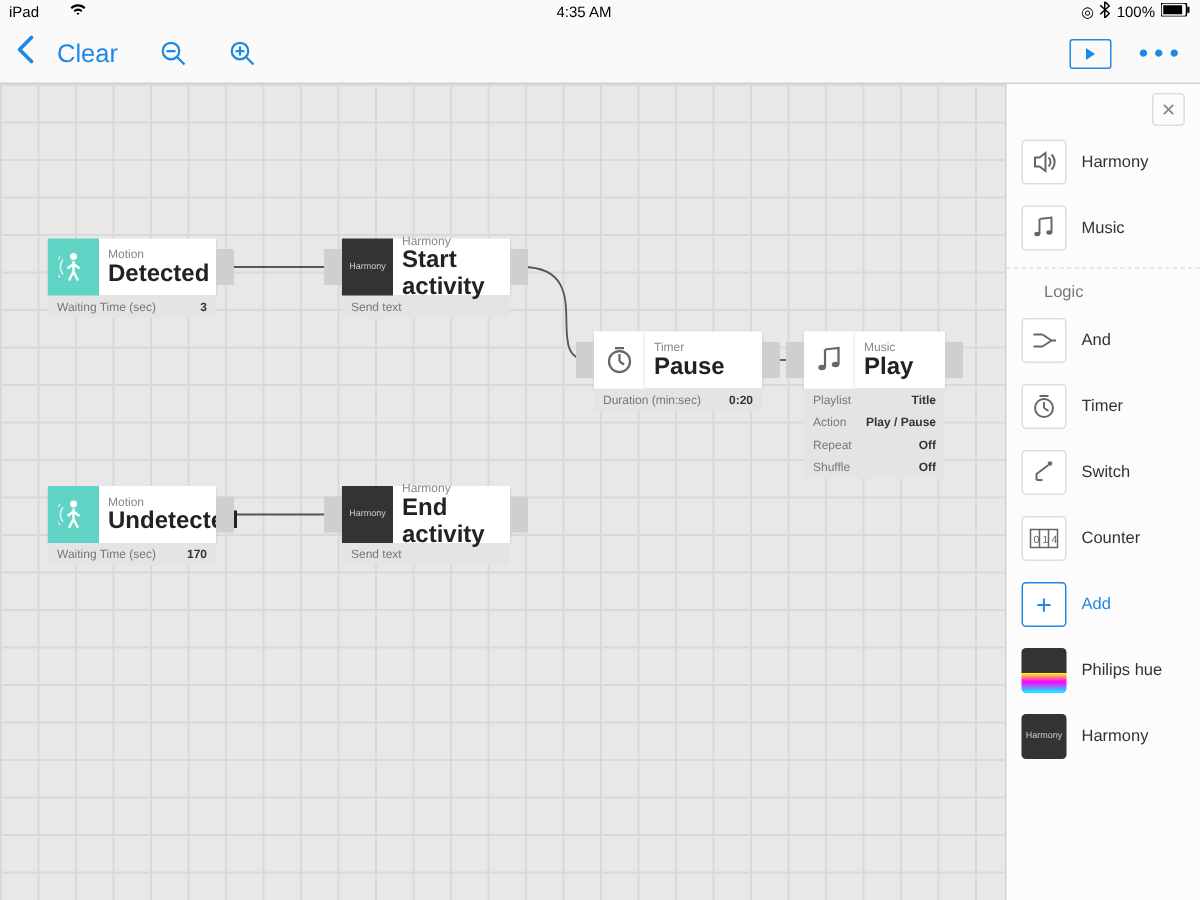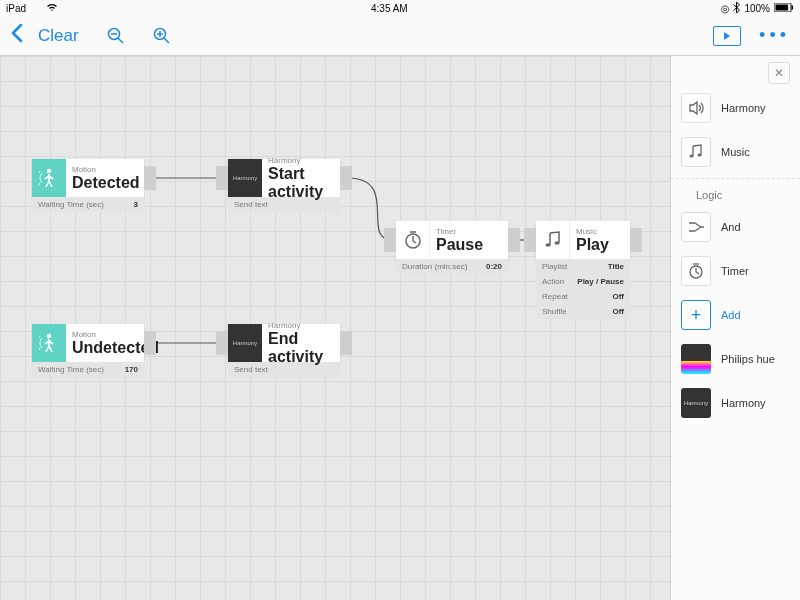--- a/index.html
+++ b/index.html
@@ -364,20 +364,42 @@
       <div class="sb-icon">
           <svg width="18" height="18" viewBox="0 0 18 18">
             <circle cx="9" cy="10" r="6" stroke="#666" stroke-width="1.3" fill="none"></circle>
             <line x1="9" y1="10" x2="9" y2="6" stroke="#666" stroke-width="1.3"></line>
             <line x1="9" y1="10" x2="12" y2="12" stroke="#666" stroke-width="1.3"></line>
             <line x1="6" y1="2" x2="12" y2="2" stroke="#666" stroke-width="1.3"></line>
           </svg>
         </div>
       <span class="sb-label">Timer</span>
     </div>
+    <div class="sb-item">
+      <div class="sb-icon">
+          <svg width="18" height="18" viewBox="0 0 18 18">
+            <path d="M4 14 L4 10 L12 4 M4 14 L8 14" stroke="#666" stroke-width="1.3" fill="none"></path>
+            <circle cx="13" cy="3" r="1.5" fill="#666"></circle>
+          </svg>
+        </div>
+      <span class="sb-label">Switch</span>
+    </div>
+    <div class="sb-item">
+      <div class="sb-icon">
+          <svg width="20" height="14" viewBox="0 0 20 14">
+            <rect x="1" y="1" width="18" height="12" stroke="#666" fill="none"></rect>
+            <line x1="7" y1="1" x2="7" y2="13" stroke="#666"></line>
+            <line x1="13" y1="1" x2="13" y2="13" stroke="#666"></line>
+            <text x="3" y="10" font-size="7" fill="#666">0</text>
+            <text x="9" y="10" font-size="7" fill="#666">1</text>
+            <text x="15" y="10" font-size="7" fill="#666">4</text>
+          </svg>
+        </div>
+      <span class="sb-label">Counter</span>
+    </div>
 
     <div class="sb-item">
       <div class="sb-icon add">+</div>
       <span class="sb-label" style="color:#1e88e5">Add</span>
     </div>
     <div class="sb-item">
       <div class="sb-icon hue"></div>
       <span class="sb-label">Philips hue</span>
     </div>
     <div class="sb-item">

